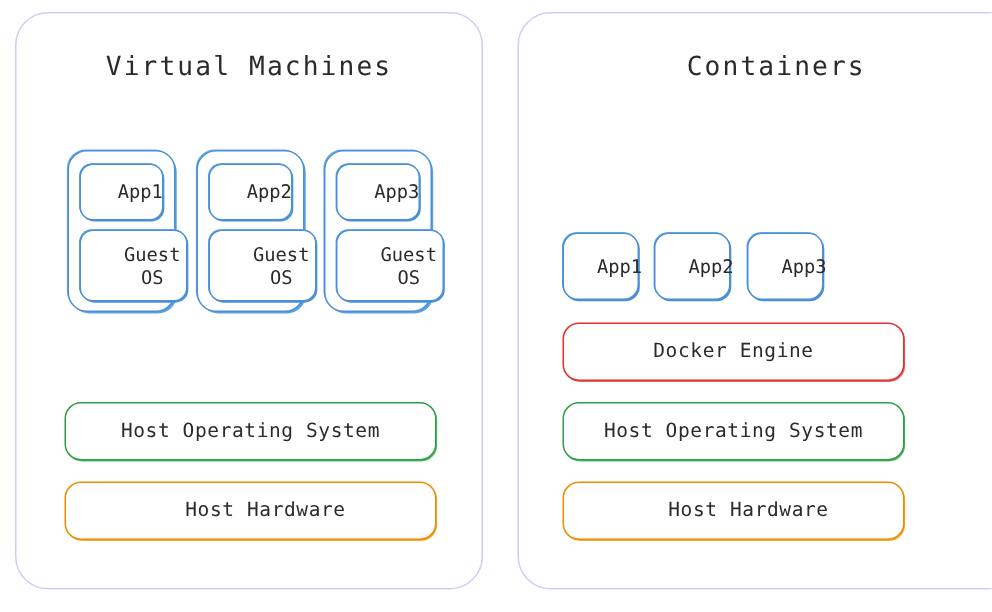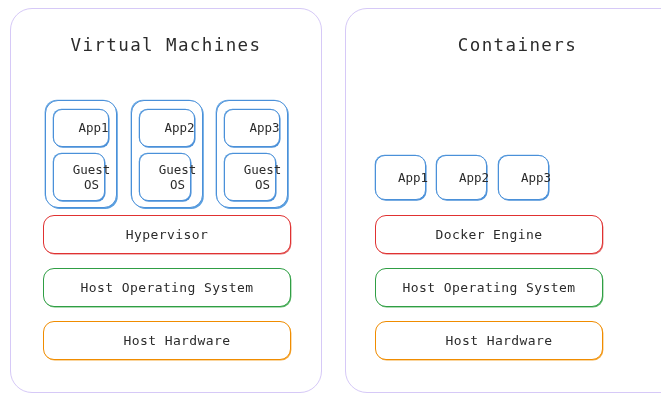--- a/index.html
+++ b/index.html
@@ -58,21 +58,21 @@
   #vm-2{left:131px;}
   #vm-3{left:216px;}
 
   .vm-app{
     width:56px;height:38px;
     left:8px;top:9px;
     font-size:12.5px;
     border-radius:9px;
   }
   .vm-guest{
-    width:52px;height:48px;
+    width:72px;height:48px;
     left:8px;top:53px;
     font-size:12.5px;
     border-radius:9px;
     flex-direction:column;
   }
 
   
   .ct-app{
     width:51px;height:45px;top:155px;
     font-size:12.5px;
@@ -119,21 +119,20 @@
     <span>OS</span>
   </div>
 
   <div class="box sk-blue vm-outer" id="vm-3"></div>
   <div class="box sk-blue vm-app" style="left:224px;top:109px;">App3</div>
   <div class="box sk-blue vm-guest" style="left:224px;top:153px;">
     <span>Guest</span>
     <span>OS</span>
   </div>
 
-  <div class="box sk-red bar bar-l row-1">Hypervisor</div>
   <div class="box sk-green bar bar-l row-2">Host Operating System</div>
   <div class="box sk-orange bar bar-l row-3">Host Hardware</div>
 
   <div class="panel" id="panel-ct">
     <div class="panel-title">Containers</div>
   </div>
 
   <div class="box sk-blue ct-app" id="ct-app-1">App1</div>
   <div class="box sk-blue ct-app" id="ct-app-2">App2</div>
   <div class="box sk-blue ct-app" id="ct-app-3">App3</div>

